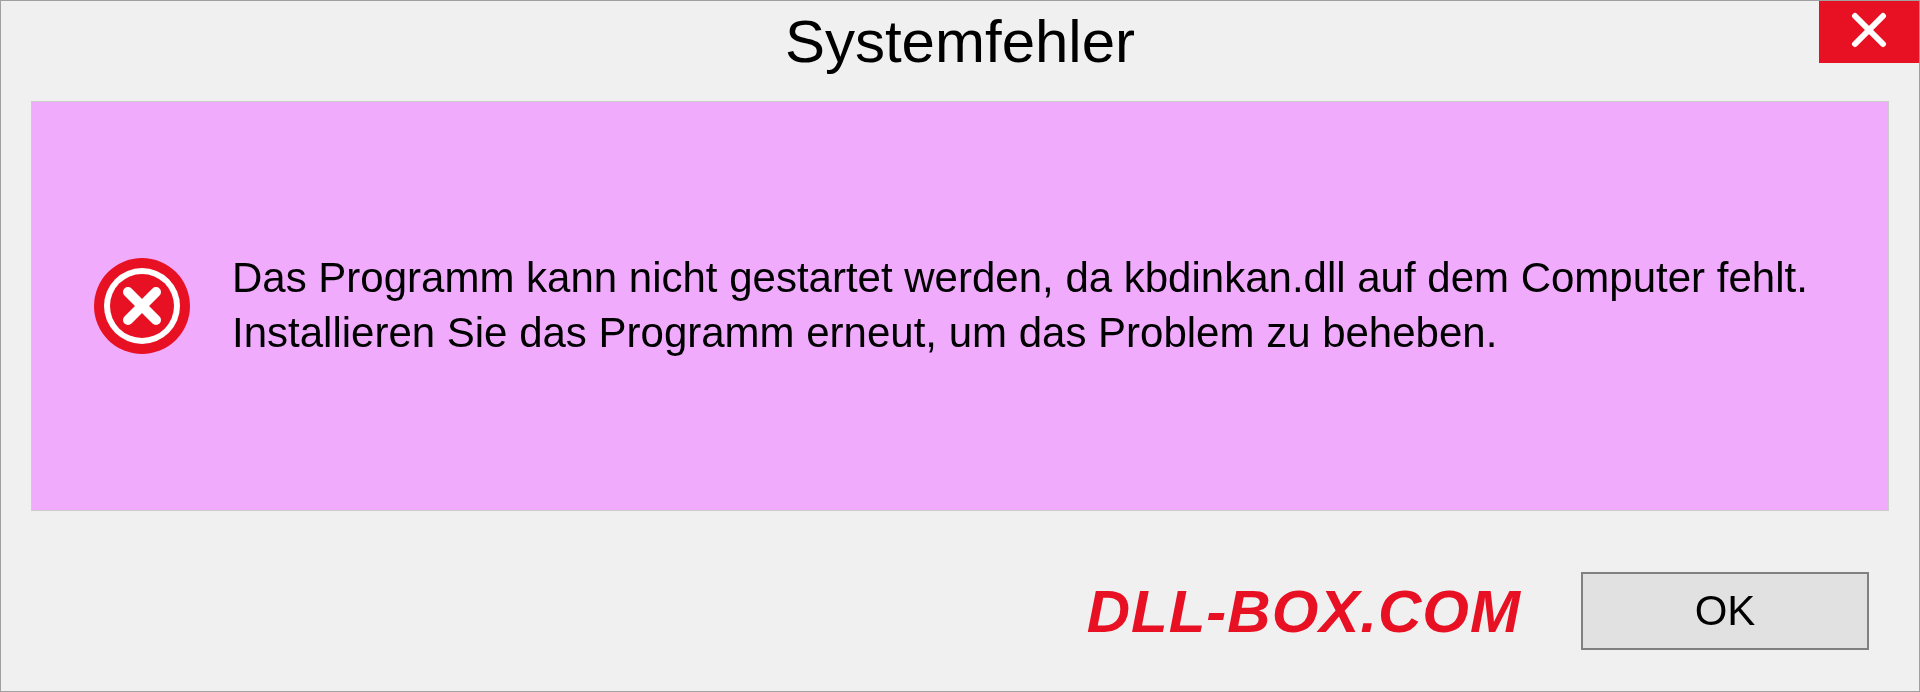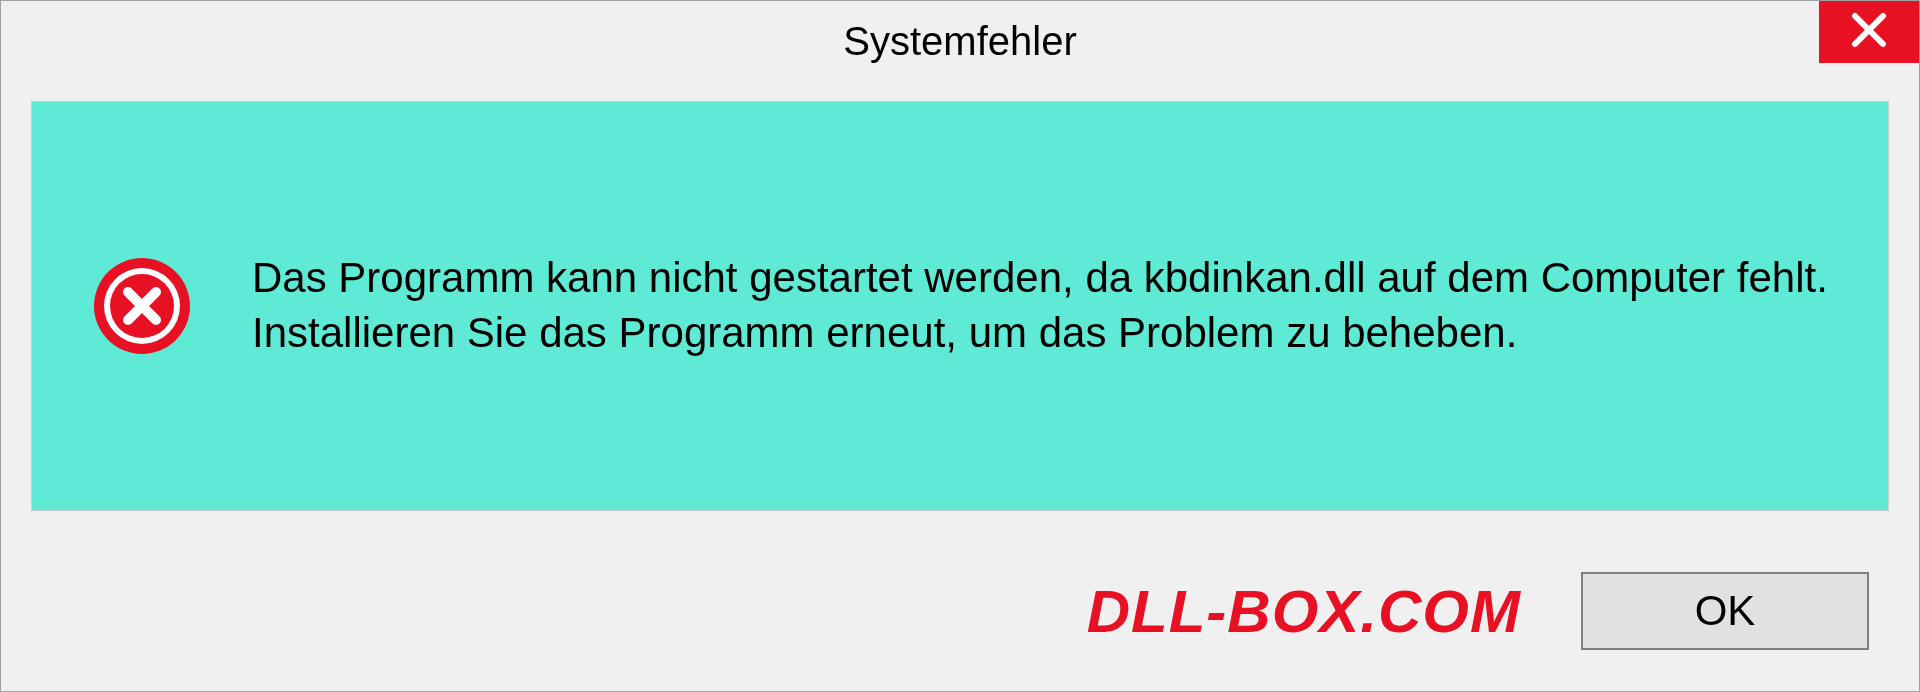--- a/index.html
+++ b/index.html
@@ -23,21 +23,21 @@
     }
     .titlebar {
       height: 80px;
       display: flex;
       align-items: center;
       justify-content: center;
       position: relative;
       background: #f0f0f0;
     }
     .title-text {
-      font-size: 40px;
+      font-size: 60px;
       font-weight: 400;
       color: #000;
     }
     .close-button {
       position: absolute;
       top: 0;
       right: 0;
       width: 100px;
       height: 62px;
       background: #e81123;
@@ -45,27 +45,26 @@
       align-items: center;
       justify-content: center;
       cursor: pointer;
     }
     .close-button svg {
       width: 36px;
       height: 36px;
     }
     .content-area {
       margin: 20px 30px 0 30px;
-      background: #5eead4;
+      background: #f0abfc;
       border: 1px solid #cccccc;
       height: 410px;
       display: flex;
       align-items: center;
       padding: 38px 60px;
-      gap: 20px;
     }
     .error-icon {
       flex-shrink: 0;
       width: 100px;
       height: 100px;
       margin-right: 40px;
       display: flex;
       align-items: center;
       justify-content: center;
     }

